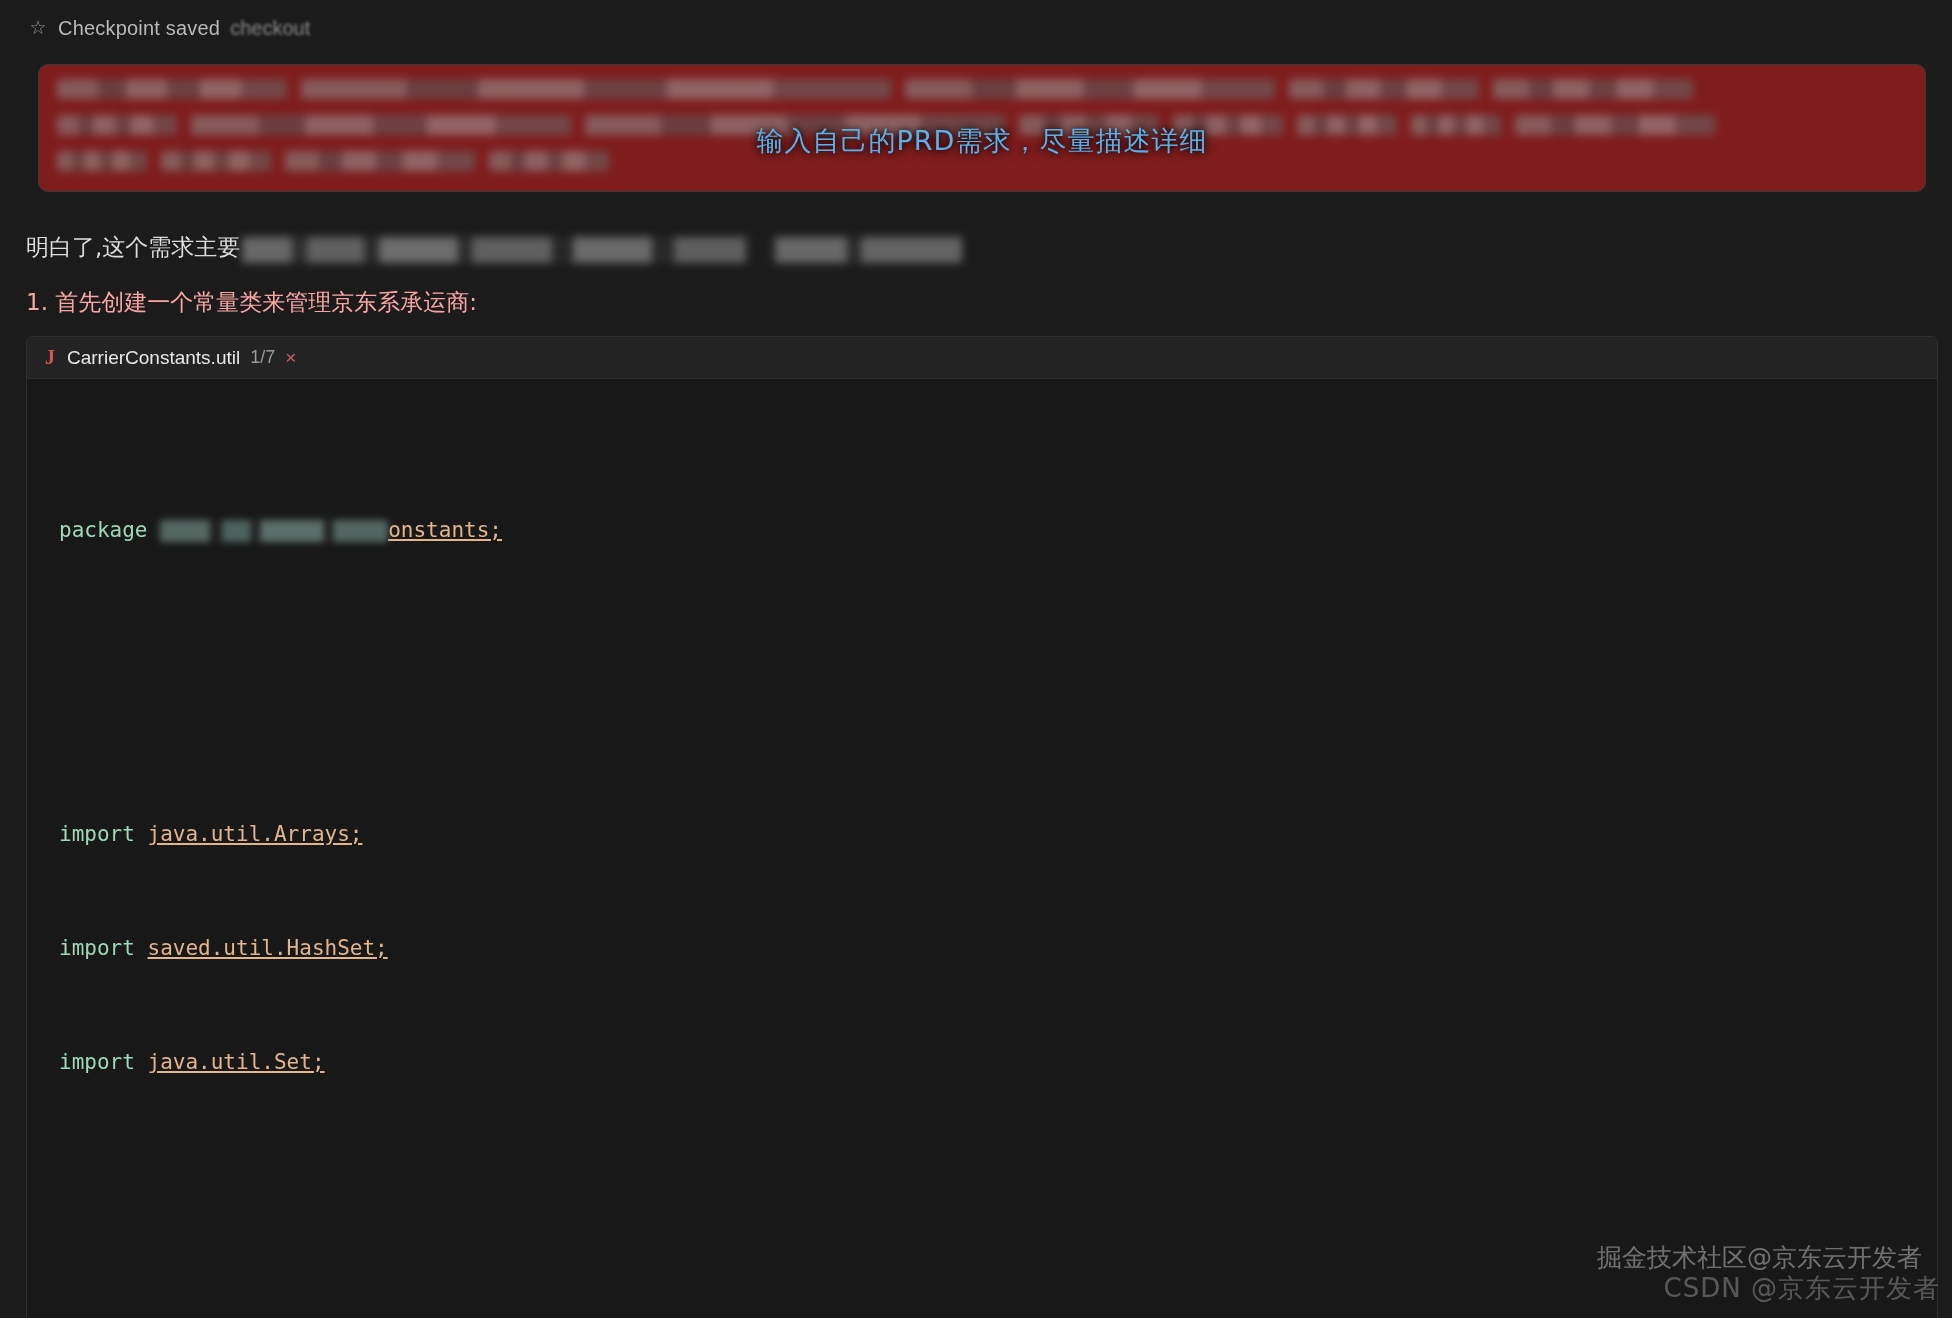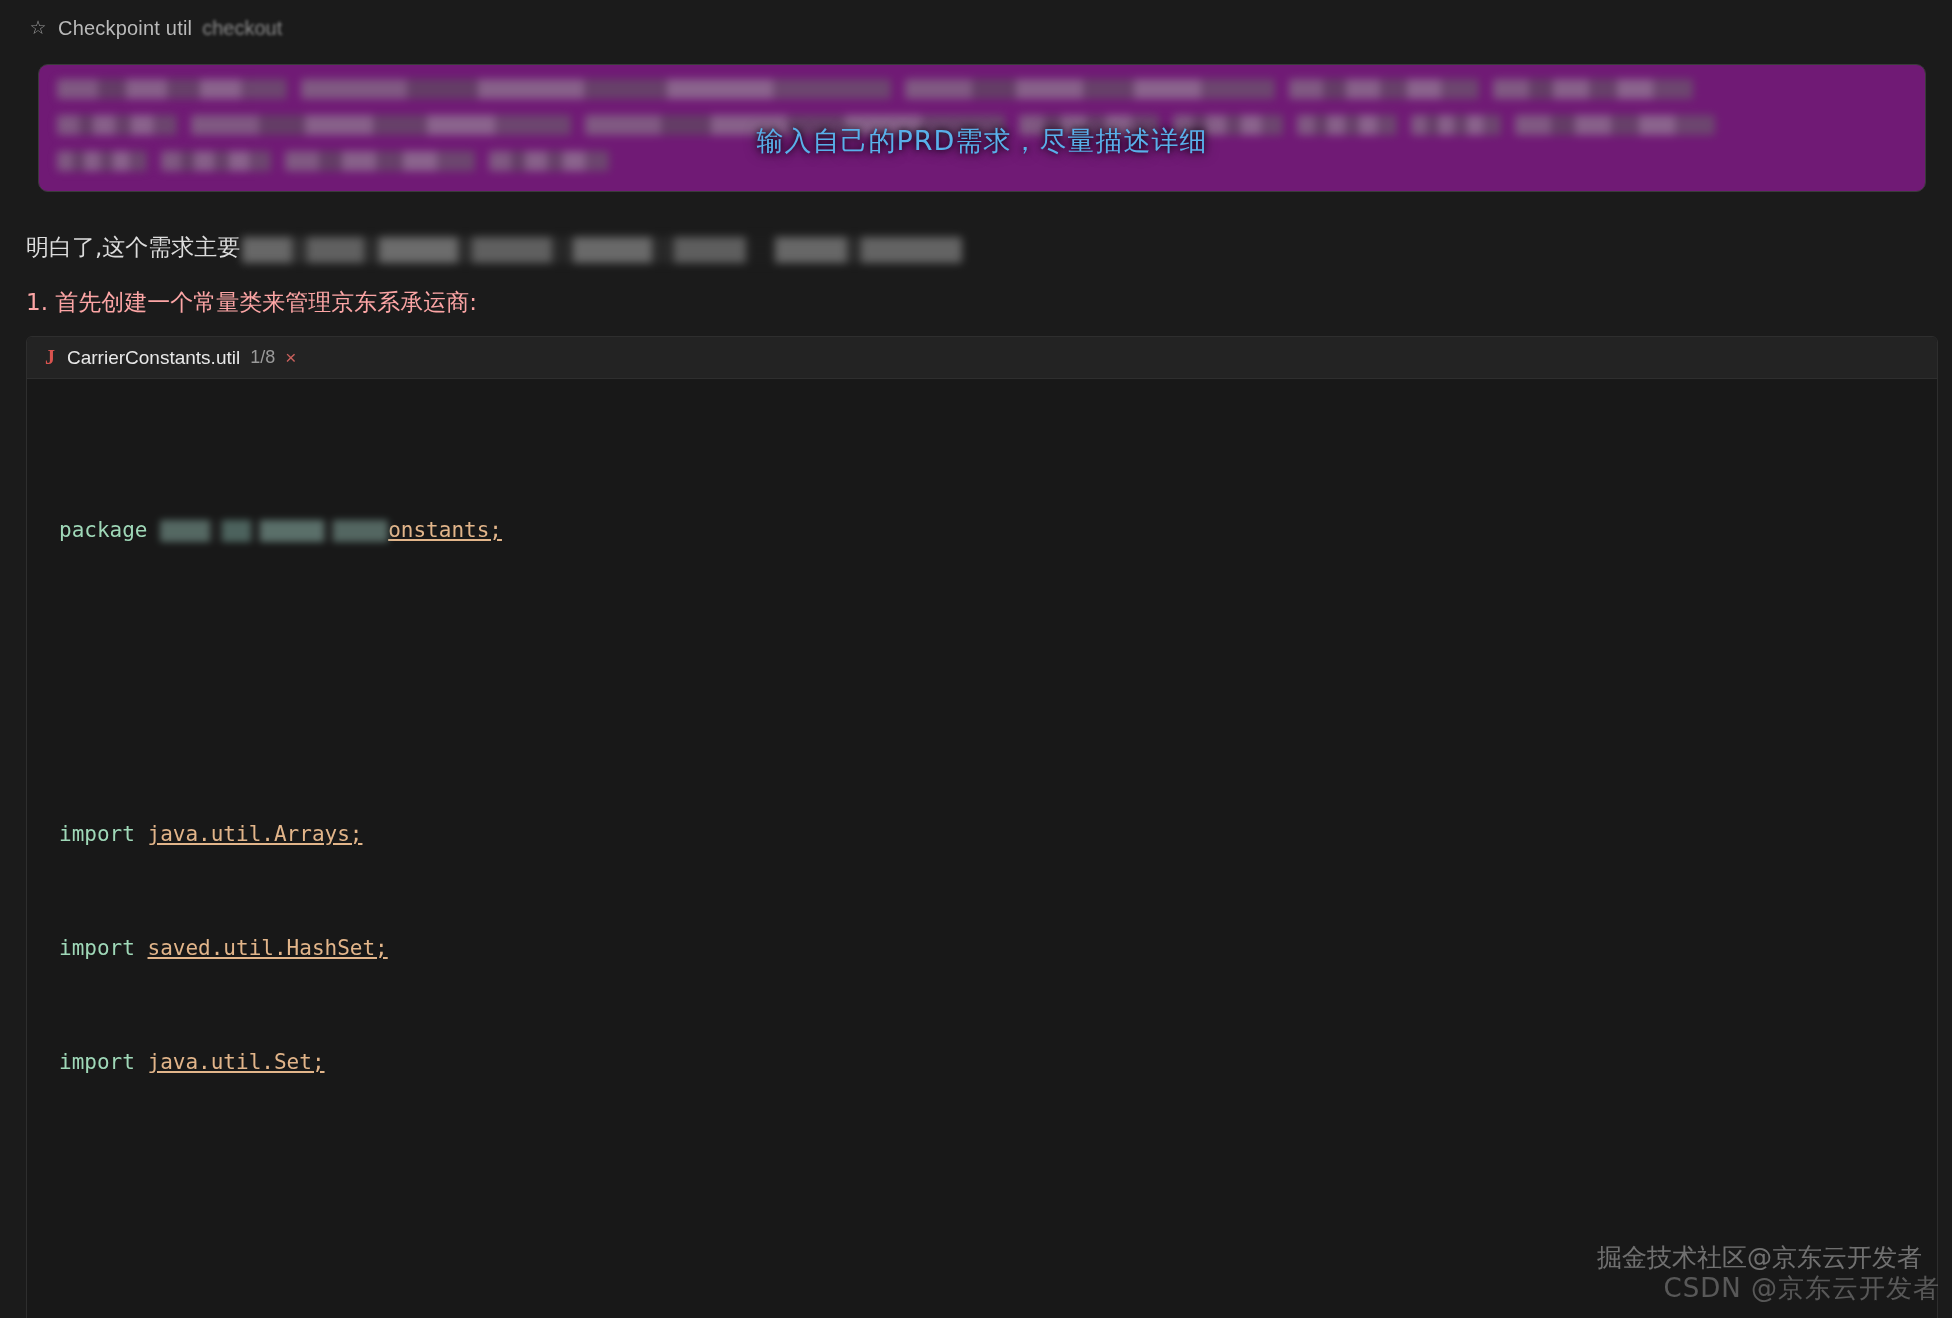--- a/index.html
+++ b/index.html
@@ -45,21 +45,21 @@
     color: #8a8a8a;
     filter: blur(1.6px);
   }
 
   
   .prompt-panel {
     margin: 8px 26px 0 38px;
     height: 128px;
     border: 1px solid #3a3a3a;
     border-radius: 10px;
-    background: #701a75;
+    background: #7f1d1d;
     position: relative;
     overflow: hidden;
   }
   .blur-lines {
     position: absolute;
     inset: 14px 16px 10px 18px;
     filter: blur(4px);
     opacity: .55;
   }
   .blur-row {
@@ -191,21 +191,21 @@
     font-size: 26px;
     color: rgba(240,240,240,.30);
     letter-spacing: 1px;
   }
 </style>
 </head>
 <body>
 
 <div class="checkpoint-bar">
   <span class="checkpoint-star">☆</span>
-  <span class="checkpoint-text">Checkpoint util</span>
+  <span class="checkpoint-text">Checkpoint saved</span>
   <span class="checkpoint-sub">checkout</span>
 </div>
 
 <div class="prompt-panel">
   <div class="blur-lines">
     <div class="blur-row">
       <div class="blur-chip" style="width:230px"></div>
       <div class="blur-chip" style="width:590px"></div>
       <div class="blur-chip" style="width:370px"></div>
       <div class="blur-chip" style="width:190px"></div>
@@ -236,21 +236,21 @@
   <span class="answer-blur"></span>
 </div>
 
 <div class="step-line">1. 首先创建一个常量类来管理京东系承运商:</div>
 
 <div class="code-card">
 
   <div class="code-tabbar">
     <span class="java-icon">J</span>
     <span class="tab-filename">CarrierConstants.util</span>
-    <span class="tab-count">1/8</span>
+    <span class="tab-count">1/7</span>
     <span class="tab-close">×</span>
   </div>
 
   <div class="code-body">
 
     <div class="cl"><span class="kw">package</span> <span class="blur-pkg"></span><span class="pkg">onstants;</span></div>
 
     <div class="cl"> </div>
 
     <div class="cl"><span class="kw">import</span> <span class="pkg">java.util.Arrays;</span></div>

